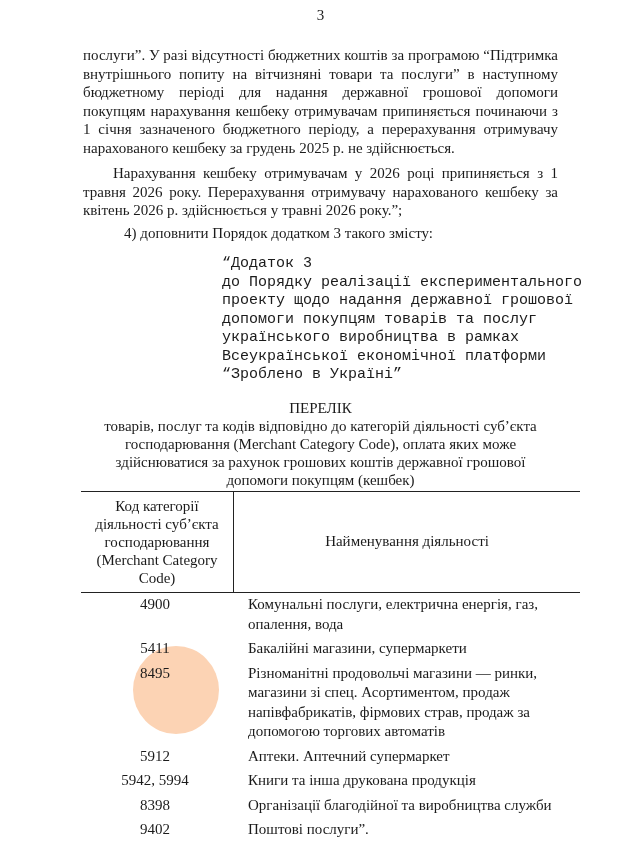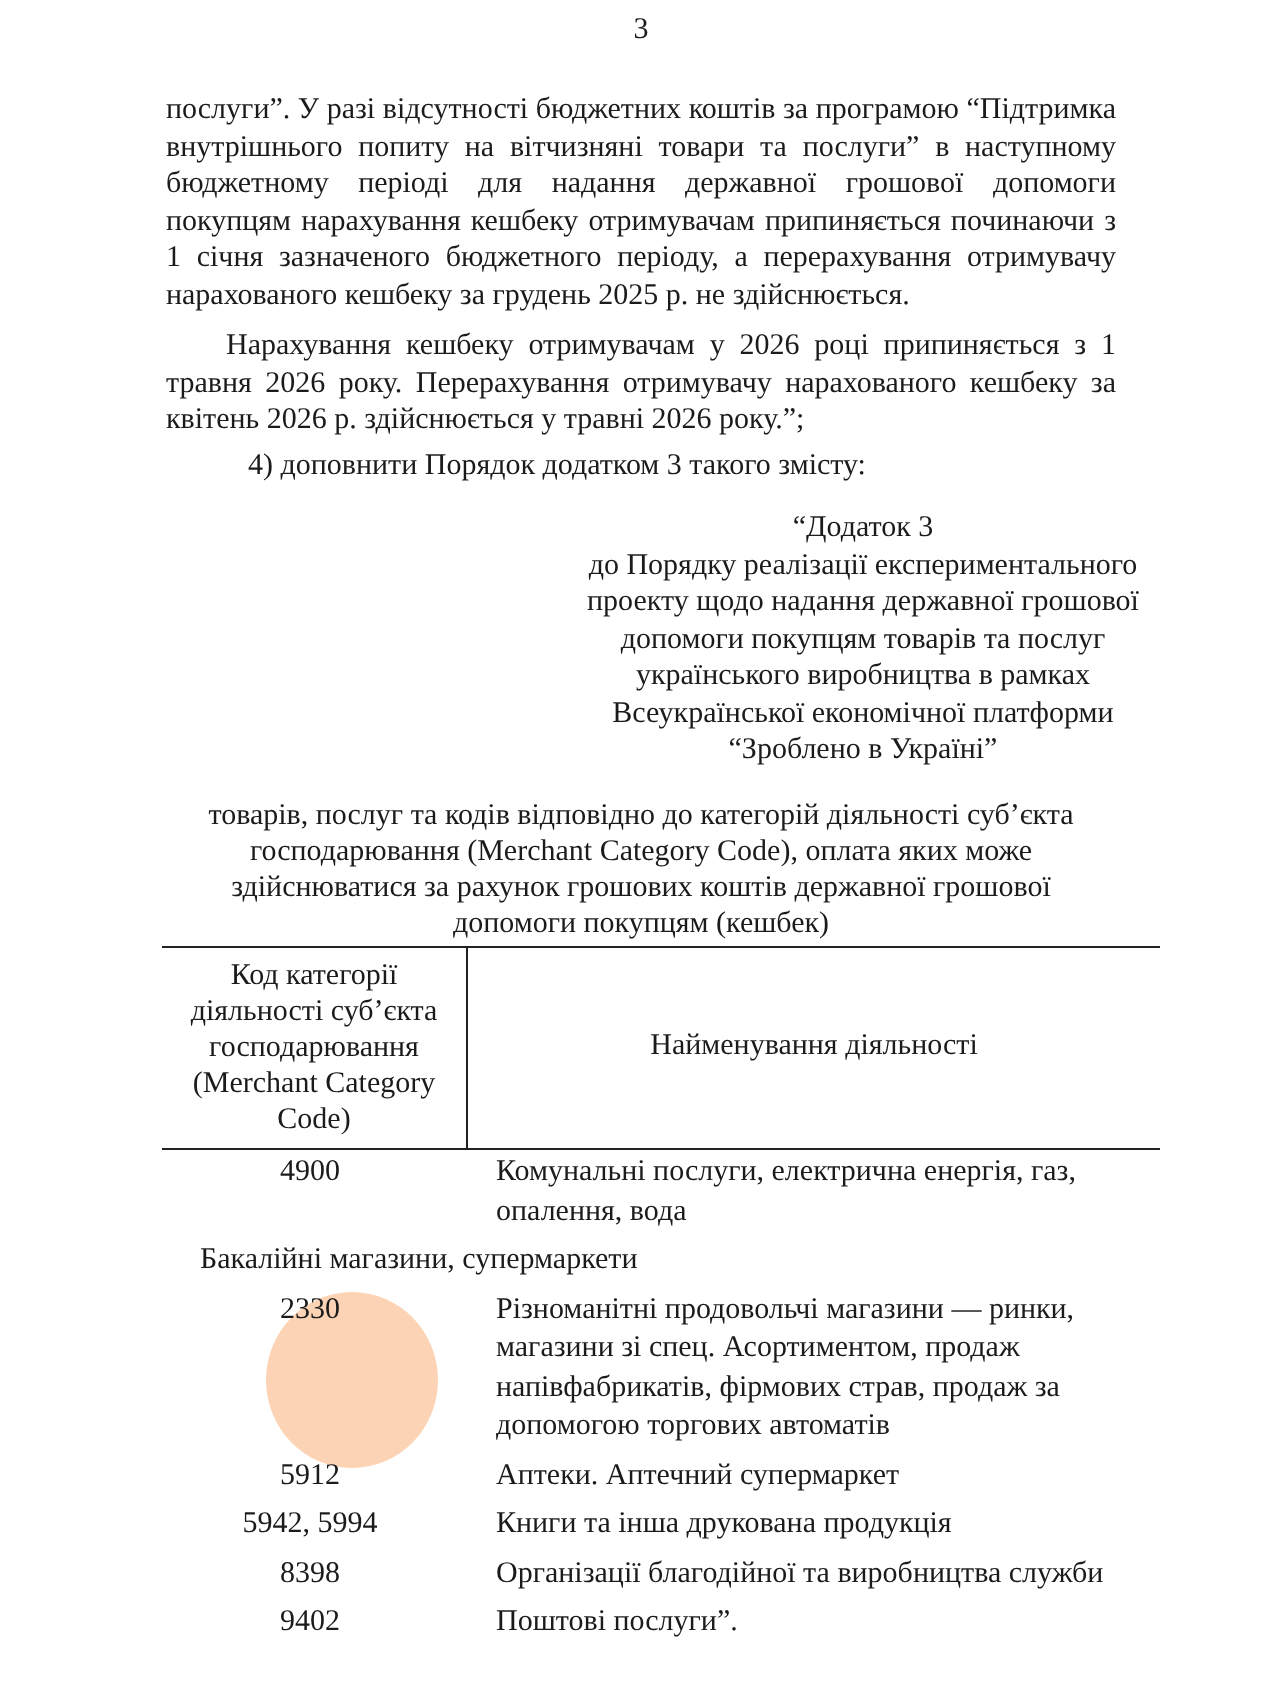--- a/index.html
+++ b/index.html
@@ -19,22 +19,22 @@
     z-index:0;
   }
   .content{position:relative;z-index:1;}
   .pageno{padding-top:6px;text-align:center;font-size:15px;line-height:19px;}
   .para{font-size:15px;line-height:18.5px;text-align:justify;margin:0 83px;}
   .p1{margin-top:21px;}
   .p2{margin-top:7px;text-indent:30px;}
   .p3{margin-top:4px;text-indent:41px;text-align:left;}
   .annex{
     margin:13px 0 0 222px;width:419px;
-    text-align:center;white-space:pre-line;
-    font-size:15px;line-height:18.5px;
+    text-align:left;white-space:pre-line;
+    font-size:15px;line-height:18.5px;font-family:Liberation Mono, monospace;
   }
   .perelik{
     margin:14px 40px 0 40px;
     text-align:center;font-size:15px;line-height:18px;
   }
   .perelik .subtitle{white-space:pre-line;}
   .mcc-table{margin:2px 61px 0 81px;font-size:15px;}
   .thead{display:flex;border-top:1.5px solid #222;border-bottom:1.5px solid #222;align-items:center;}
   .th1{
     width:148px;flex:none;
@@ -67,20 +67,21 @@
 
     <div class="annex">“Додаток 3
 до Порядку реалізації експериментального
 проекту щодо надання державної грошової
 допомоги покупцям товарів та послуг
 українського виробництва в рамках
 Всеукраїнської економічної платформи
 “Зроблено в Україні”</div>
 
     <div class="perelik">
+      <div class="title">ПЕРЕЛІК</div>
       <div class="subtitle">товарів, послуг та кодів відповідно до категорій діяльності суб’єкта
 господарювання (Merchant Category Code), оплата яких може
 здійснюватися за рахунок грошових коштів державної грошової
 допомоги покупцям (кешбек)</div>
     </div>
 
     <div class="mcc-table">
       <div class="thead">
         <div class="th1">Код категорії
 діяльності суб’єкта
@@ -88,24 +89,25 @@
 (Merchant Category
 Code)</div>
         <div class="th2">Найменування діяльності</div>
       </div>
       <div class="tbody">
         <div class="trow">
           <div class="td-code">4900</div>
           <div class="td-name">Комунальні послуги, електрична енергія, газ, опалення, вода</div>
         </div>
         <div class="trow">
+          <div class="td-code">5411</div>
           <div class="td-name">Бакалійні магазини, супермаркети</div>
         </div>
         <div class="trow">
-          <div class="td-code">2330</div>
+          <div class="td-code">8495</div>
           <div class="td-name">Різноманітні продовольчі магазини — ринки, магазини зі спец. Асортиментом, продаж напівфабрикатів, фірмових страв, продаж за допомогою торгових автоматів</div>
         </div>
         <div class="trow">
           <div class="td-code">5912</div>
           <div class="td-name">Аптеки. Аптечний супермаркет</div>
         </div>
         <div class="trow">
           <div class="td-code">5942, 5994</div>
           <div class="td-name">Книги та інша друкована продукція</div>
         </div>

